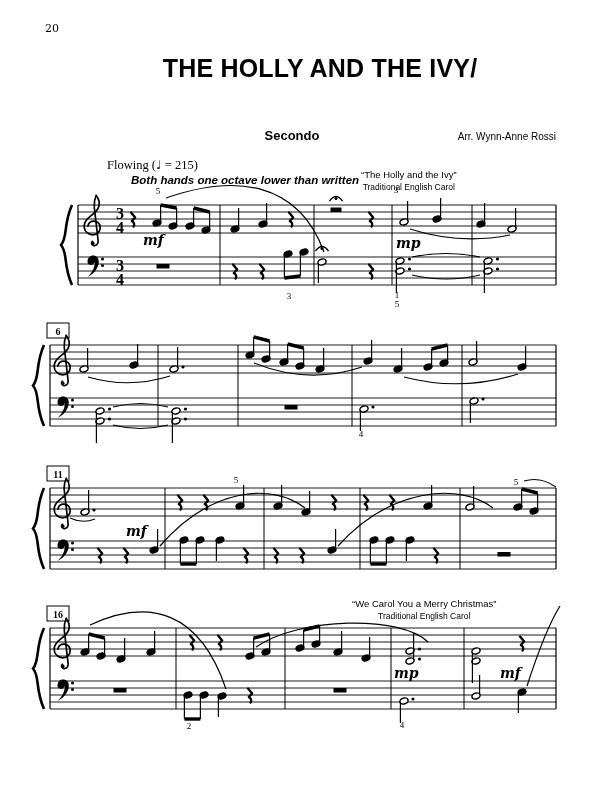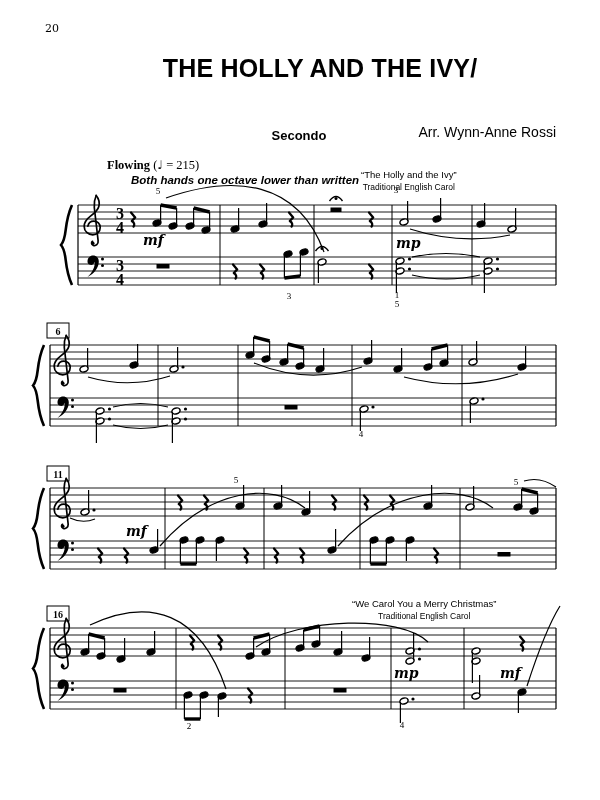--- a/index.html
+++ b/index.html
@@ -2,24 +2,24 @@
 <html><head>
 <meta charset="utf-8">
 <style>
   html,body{margin:0;padding:0;}
   body{width:600px;height:800px;background:#fff;position:relative;overflow:hidden;
        font-family:"Liberation Sans",sans-serif;color:#000;}
   .abs{position:absolute;}
   .page-num{left:45px;top:22px;font-family:"DejaVu Serif",serif;font-size:11px;}
   .title-block{left:0;top:54px;width:600px;text-align:center;font-weight:bold;
                font-size:25px;line-height:29px;letter-spacing:0.2px;margin-left:20px;}
-  .part-label{left:0;top:128px;width:584px;text-align:center;font-weight:bold;font-size:13px;margin-left:7px;}
-  .arranger{right:44px;top:124px;font-size:14px;}
+  .part-label{left:0;top:128px;width:584px;text-align:center;font-weight:bold;font-size:13px;}
+  .arranger{right:44px;top:131px;font-size:10px;}
   .tempo{left:107px;top:158px;font-family:"Liberation Serif","DejaVu Sans",serif;font-size:12.5px;}
-  .tempo b{font-weight:bold;}
+  .tempo b{font-weight:normal;}
   .tempo .nq{font-family:"DejaVu Sans",sans-serif;font-size:12px;}
   .direction{left:131px;top:174px;font-family:Liberation Sans, sans-serif;
              font-style:italic;font-weight:bold;font-size:11.5px;}
   .carol{font-size:9.5px;line-height:12px;text-align:center;}
   .carol .sub{font-size:8.5px;}
   .carol1{left:361px;top:169px;}
   .carol2{left:352px;top:598px;}
   svg{position:absolute;left:0;overflow:visible;}
   svg text{fill:#000;}
   .dyn{font-family:"DejaVu Serif",serif;font-style:italic;font-weight:bold;font-size:14px;}

